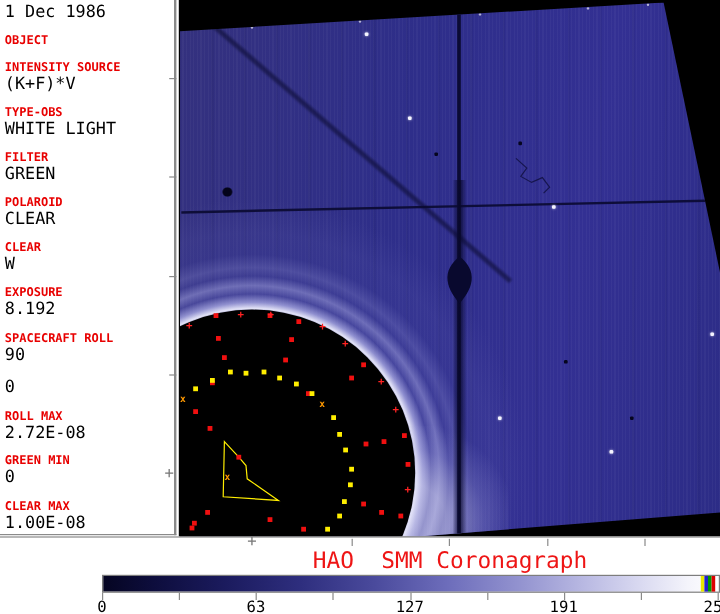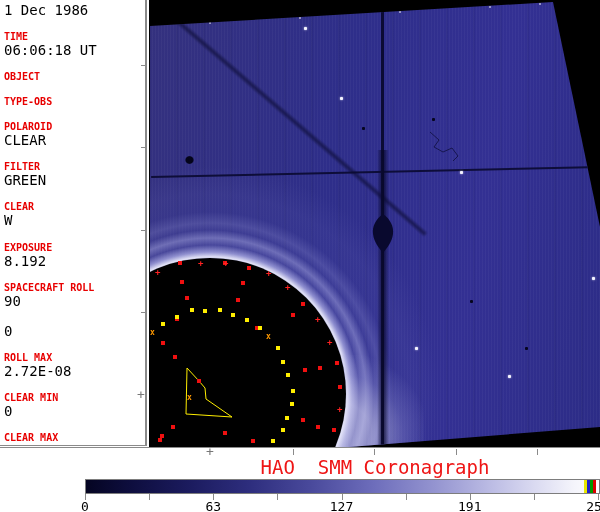--- a/index.html
+++ b/index.html
@@ -85,62 +85,64 @@
 </head>
 <body>
 
 <div id="app">
 
   <aside id="sidebar">
       <div class="field">
         <span class="val">1 Dec 1986</span>
       </div>
       <div class="field">
-        <span class="lbl">TIME</span>
-        <span class="val">06:06:18 UT</span>
-      </div>
-      <div class="field">
         <span class="lbl">OBJECT</span>
       </div>
       <div class="field">
+        <span class="lbl">INTENSITY SOURCE</span>
+        <span class="val">(K+F)*V</span>
+      </div>
+      <div class="field">
         <span class="lbl">TYPE-OBS</span>
+        <span class="val">WHITE LIGHT</span>
+      </div>
+      <div class="field">
+        <span class="lbl">FILTER</span>
+        <span class="val">GREEN</span>
       </div>
       <div class="field">
         <span class="lbl">POLAROID</span>
         <span class="val">CLEAR</span>
       </div>
       <div class="field">
-        <span class="lbl">FILTER</span>
-        <span class="val">GREEN</span>
-      </div>
-      <div class="field">
         <span class="lbl">CLEAR</span>
         <span class="val">W</span>
       </div>
       <div class="field">
         <span class="lbl">EXPOSURE</span>
         <span class="val">8.192</span>
       </div>
       <div class="field">
         <span class="lbl">SPACECRAFT ROLL</span>
         <span class="val">90</span>
       </div>
       <div class="field">
         <span class="val">0</span>
       </div>
       <div class="field">
         <span class="lbl">ROLL MAX</span>
         <span class="val">2.72E-08</span>
       </div>
       <div class="field">
-        <span class="lbl">CLEAR MIN</span>
+        <span class="lbl">GREEN MIN</span>
         <span class="val">0</span>
       </div>
       <div class="field">
         <span class="lbl">CLEAR MAX</span>
+        <span class="val">1.00E-08</span>
       </div>
     </aside>
 
   <div id="image-area">
     <div id="photo">
       <div id="rings"></div>
       <div id="glow"></div>
       <div id="diagonal"></div>
       <div id="hline"></div>
       <div id="pylon-core"></div>

